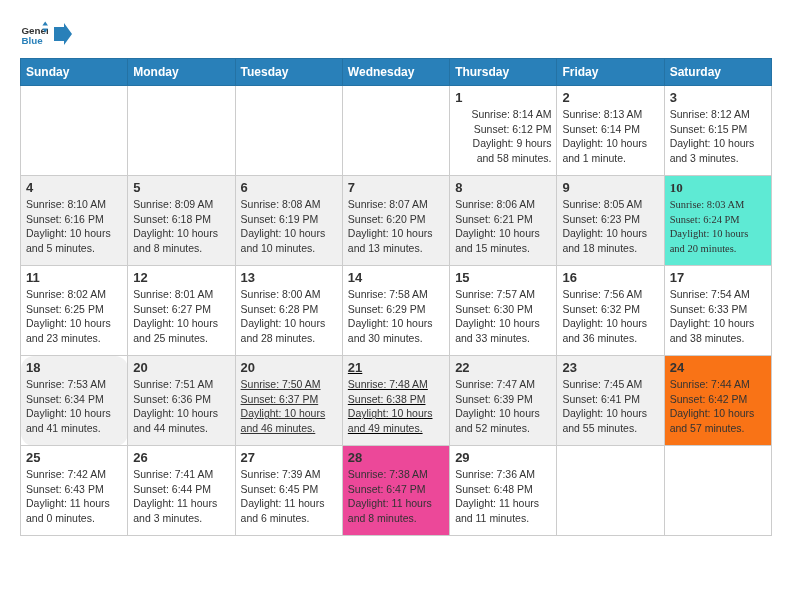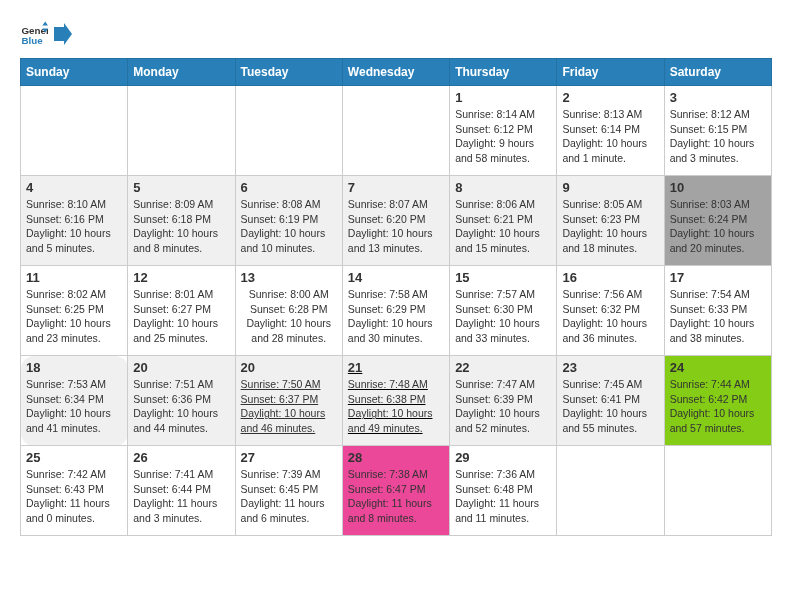--- a/index.html
+++ b/index.html
@@ -124,21 +124,21 @@
       </tr>
   </thead>
   <tbody id="calendar-body">
   <tr>
         <td class="empty-cell"></td>
         <td class="empty-cell"></td>
         <td class="empty-cell"></td>
         <td class="empty-cell"></td>
         <td style="background-color: rgb(255, 255, 255);">
           <span class="date-num">1</span>
-          <div class="cell-text" style="white-space: pre-line;">Sunrise: 8:14 AM
+          <div class="cell-text" style="white-space: pre-line; text-align: right;">Sunrise: 8:14 AM
 Sunset: 6:12 PM
 Daylight: 9 hours and 58 minutes.</div>
         </td>
         <td style="background-color: rgb(255, 255, 255);">
           <span class="date-num">2</span>
           <div class="cell-text" style="white-space: pre-line;">Sunrise: 8:13 AM
 Sunset: 6:14 PM
 Daylight: 10 hours and 1 minute.</div>
         </td>
         <td style="background-color: rgb(255, 255, 255);">
@@ -178,21 +178,21 @@
           <div class="cell-text" style="white-space: pre-line;">Sunrise: 8:06 AM
 Sunset: 6:21 PM
 Daylight: 10 hours and 15 minutes.</div>
         </td>
         <td style="background-color: rgb(240, 240, 240);">
           <span class="date-num">9</span>
           <div class="cell-text" style="white-space: pre-line;">Sunrise: 8:05 AM
 Sunset: 6:23 PM
 Daylight: 10 hours and 18 minutes.</div>
         </td>
-        <td style="background-color: #a3a3a3;">
+        <td style="background-color: #5eead4; font-family: Liberation Serif, serif;">
           <span class="date-num">10</span>
           <div class="cell-text" style="white-space: pre-line;">Sunrise: 8:03 AM
 Sunset: 6:24 PM
 Daylight: 10 hours and 20 minutes.</div>
         </td>
       </tr>
       <tr>
         <td style="background-color: rgb(255, 255, 255);">
           <span class="date-num">11</span>
           <div class="cell-text" style="white-space: pre-line;">Sunrise: 8:02 AM
@@ -200,21 +200,21 @@
 Daylight: 10 hours and 23 minutes.</div>
         </td>
         <td style="background-color: rgb(255, 255, 255);">
           <span class="date-num">12</span>
           <div class="cell-text" style="white-space: pre-line;">Sunrise: 8:01 AM
 Sunset: 6:27 PM
 Daylight: 10 hours and 25 minutes.</div>
         </td>
         <td style="background-color: rgb(255, 255, 255);">
           <span class="date-num">13</span>
-          <div class="cell-text" style="white-space: pre-line; text-align: center;">Sunrise: 8:00 AM
+          <div class="cell-text" style="white-space: pre-line;">Sunrise: 8:00 AM
 Sunset: 6:28 PM
 Daylight: 10 hours and 28 minutes.</div>
         </td>
         <td style="background-color: rgb(255, 255, 255);">
           <span class="date-num">14</span>
           <div class="cell-text" style="white-space: pre-line;">Sunrise: 7:58 AM
 Sunset: 6:29 PM
 Daylight: 10 hours and 30 minutes.</div>
         </td>
         <td style="background-color: rgb(255, 255, 255);">
@@ -266,21 +266,21 @@
           <div class="cell-text" style="white-space: pre-line;">Sunrise: 7:47 AM
 Sunset: 6:39 PM
 Daylight: 10 hours and 52 minutes.</div>
         </td>
         <td style="background-color: rgb(240, 240, 240);">
           <span class="date-num">23</span>
           <div class="cell-text" style="white-space: pre-line;">Sunrise: 7:45 AM
 Sunset: 6:41 PM
 Daylight: 10 hours and 55 minutes.</div>
         </td>
-        <td style="background-color: #84cc16;">
+        <td style="background-color: #f97316;">
           <span class="date-num">24</span>
           <div class="cell-text" style="white-space: pre-line;">Sunrise: 7:44 AM
 Sunset: 6:42 PM
 Daylight: 10 hours and 57 minutes.</div>
         </td>
       </tr>
       <tr>
         <td style="background-color: rgb(255, 255, 255); border-radius: 14px;">
           <span class="date-num">25</span>
           <div class="cell-text" style="white-space: pre-line;">Sunrise: 7:42 AM

